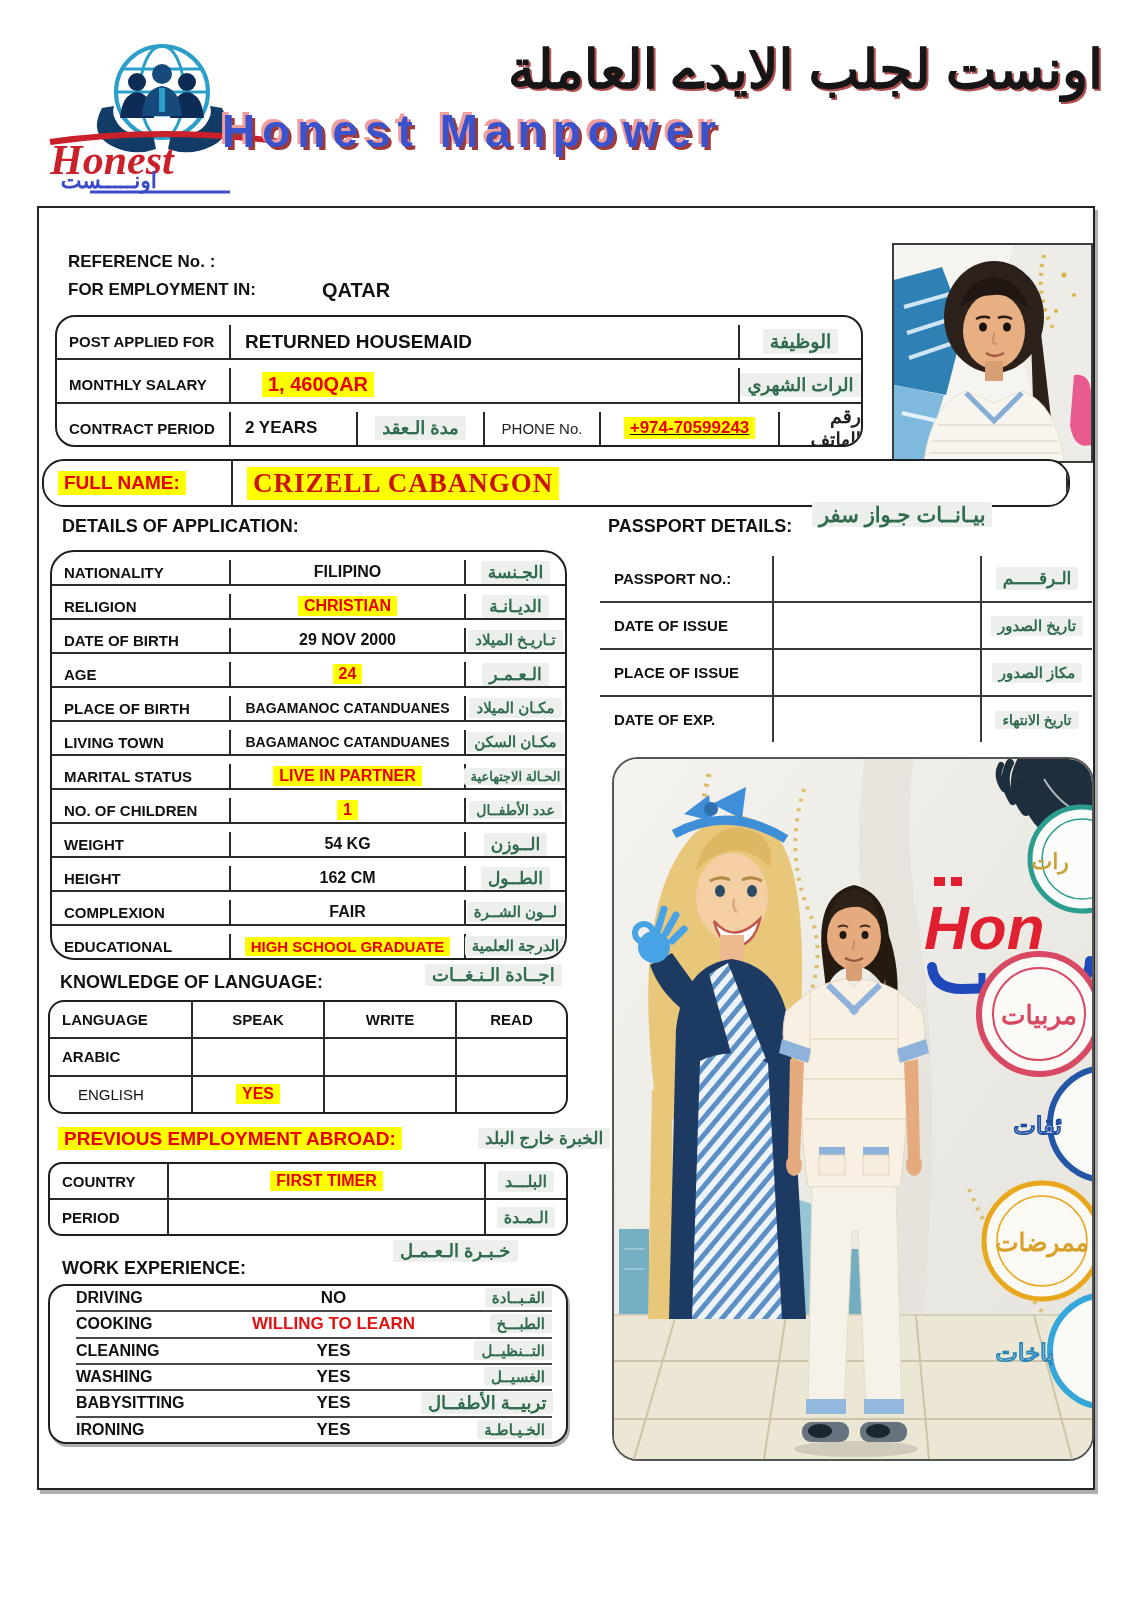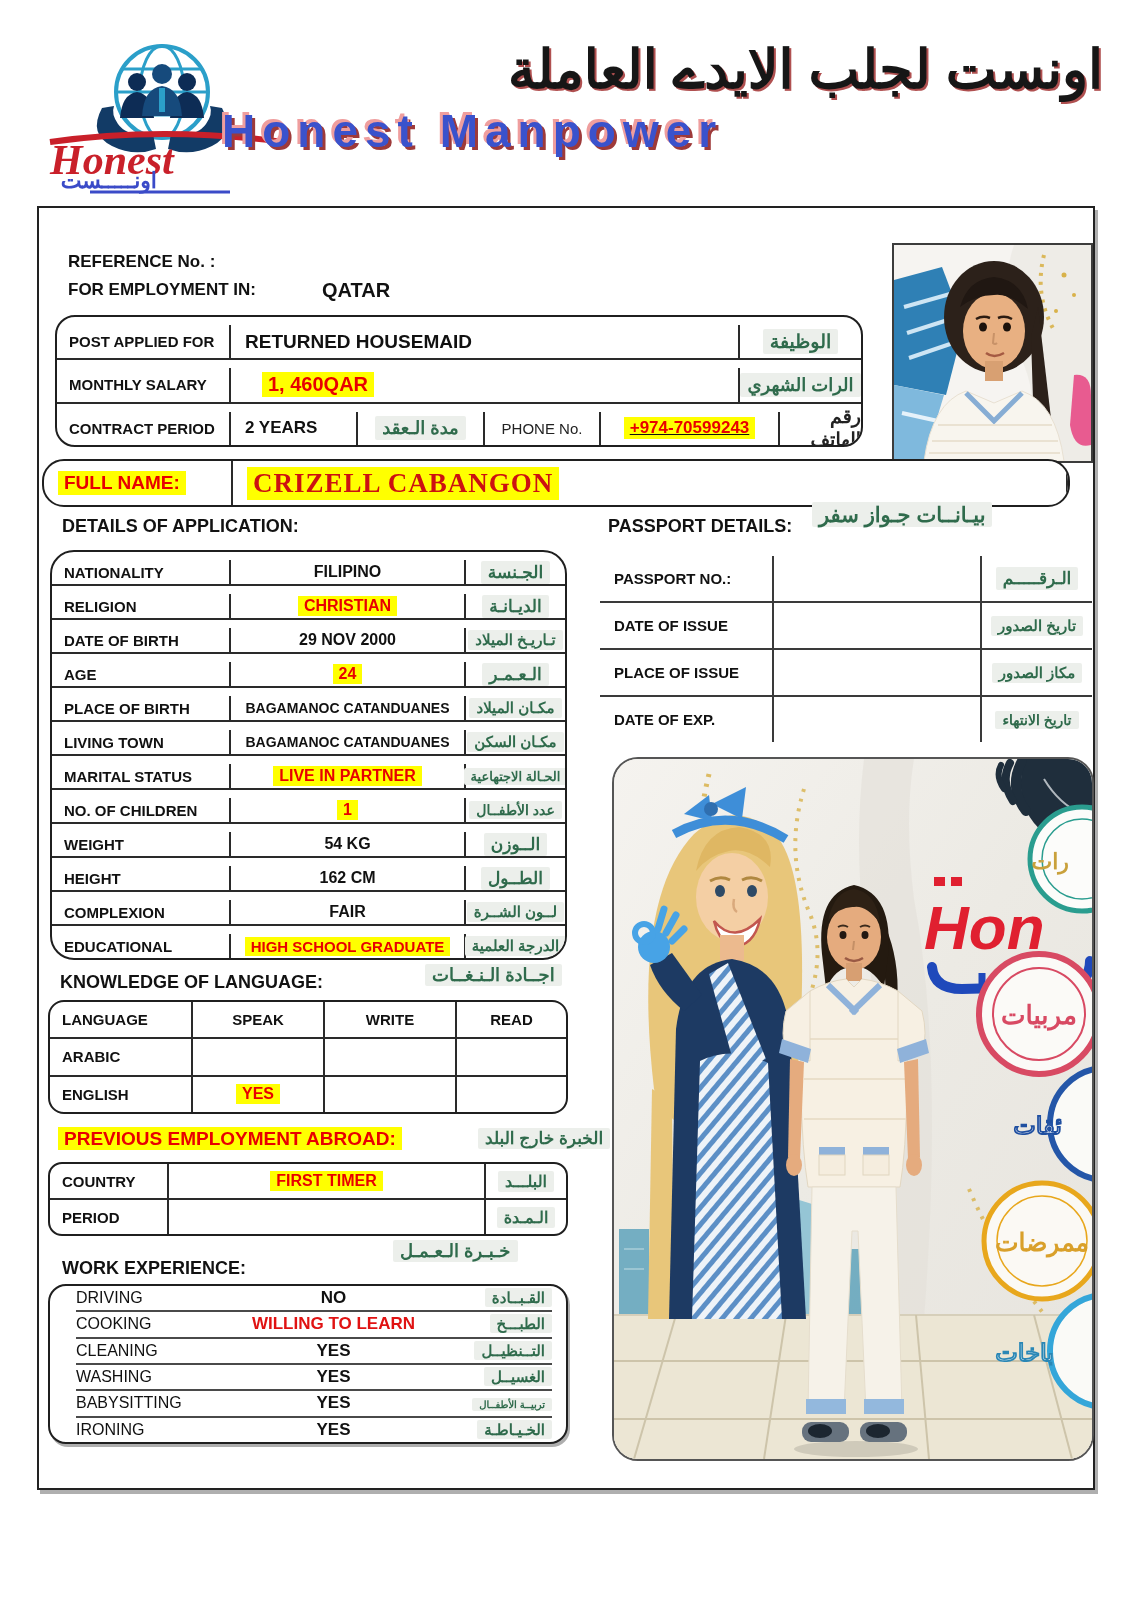--- a/index.html
+++ b/index.html
@@ -64,21 +64,21 @@
   .cc1{width:105px;display:flex;align-items:center;padding-left:12px;font-weight:bold;font-size:15px;border-right:2px solid #2a2a2a;}
   .cc2{flex:1;display:flex;align-items:center;justify-content:center;border-right:2px solid #2a2a2a;}
   .cc3{width:80px;display:flex;align-items:center;justify-content:center;}
 
   
   .wtbl{position:absolute;left:48px;top:1284px;width:520px;height:160px;display:flex;flex-direction:column;
         border:2px solid #1f1f1f;border-radius:18px;background:#fff;box-sizing:border-box;
         box-shadow:2px 3px 0 rgba(120,120,120,.6);overflow:hidden;}
   .wrow{flex:1;display:grid;grid-template-columns:170px 175px 1fr;align-items:center;margin:0 14px 0 26px;}
   .wrow.bb{border-bottom:2px solid #4a4a4a;}
-  .wl{font-weight:normal;font-size:16px;}
+  .wl{font-weight:bold;font-size:16px;}
   .wv{font-weight:bold;font-size:17px;justify-self:center;}
   .wa{justify-self:end;}
   .wa .arb{font-size:15px;}
 
   
   .headshot{position:absolute;left:892px;top:243px;width:197px;height:216px;border:2px solid #3c3c3c;
             box-sizing:content-box;overflow:hidden;background:#f6f4f1;}
   .bigphoto{position:absolute;left:612px;top:757px;width:478px;height:700px;border:2px solid #555;
             border-radius:26px;overflow:hidden;background:#f3f1ed;}
   svg{display:block;}
@@ -494,21 +494,21 @@
       <div class="lcell brr" style="justify-content:center;font-weight:bold;font-size:15px;">WRITE</div>
       <div class="lcell" style="justify-content:center;font-weight:bold;font-size:15px;">READ</div>
     </div>
     <div class="lrow" style="border-bottom:2px solid #2a2a2a;">
       <div class="lcell brr" style="padding-left:12px;font-weight:bold;font-size:15px;">ARABIC</div>
       <div class="lcell brr"></div>
       <div class="lcell brr"></div>
       <div class="lcell"></div>
     </div>
     <div class="lrow">
-      <div class="lcell brr" style="padding-left:12px;font-weight:bold;font-size:15px;">ENGLISH</div>
+      <div class="lcell brr" style="padding-left:28px;font-weight:normal;font-size:15px;">ENGLISH</div>
       <div class="lcell brr" style="justify-content:center;">
           <span class="hl" style="font-size:16px;">YES</span>
         </div>
       <div class="lcell brr"></div>
       <div class="lcell"></div>
     </div>
   </div>
 
   <div class="abs" style="left:58px;top:1128px;"><span class="hl" style="font-size:19px;">PREVIOUS EMPLOYMENT ABROAD:</span></div>
   <div class="abs" style="left:478px;top:1128px;"><span class="arb" style="font-size:17px;">الخبرة خارج البلد</span></div>
@@ -552,21 +552,21 @@
       <div class="wa"><span class="arb">التــنظيــل</span></div>
     </div>
     <div class="wrow bb">
       <div class="wl">WASHING</div>
       <div class="wv">YES</div>
       <div class="wa"><span class="arb">الغسيــل</span></div>
     </div>
     <div class="wrow bb">
       <div class="wl">BABYSITTING</div>
       <div class="wv">YES</div>
-      <div class="wa"><span class="arb" style="font-size:10px;">تربيــة الأطفــال</span></div>
+      <div class="wa"><span class="arb" style="font-size:18px;">تربيــة الأطفــال</span></div>
     </div>
     <div class="wrow">
       <div class="wl">IRONING</div>
       <div class="wv">YES</div>
       <div class="wa"><span class="arb">الخـيـاطـة</span></div>
     </div>
   </div>
 
 </div>
 

